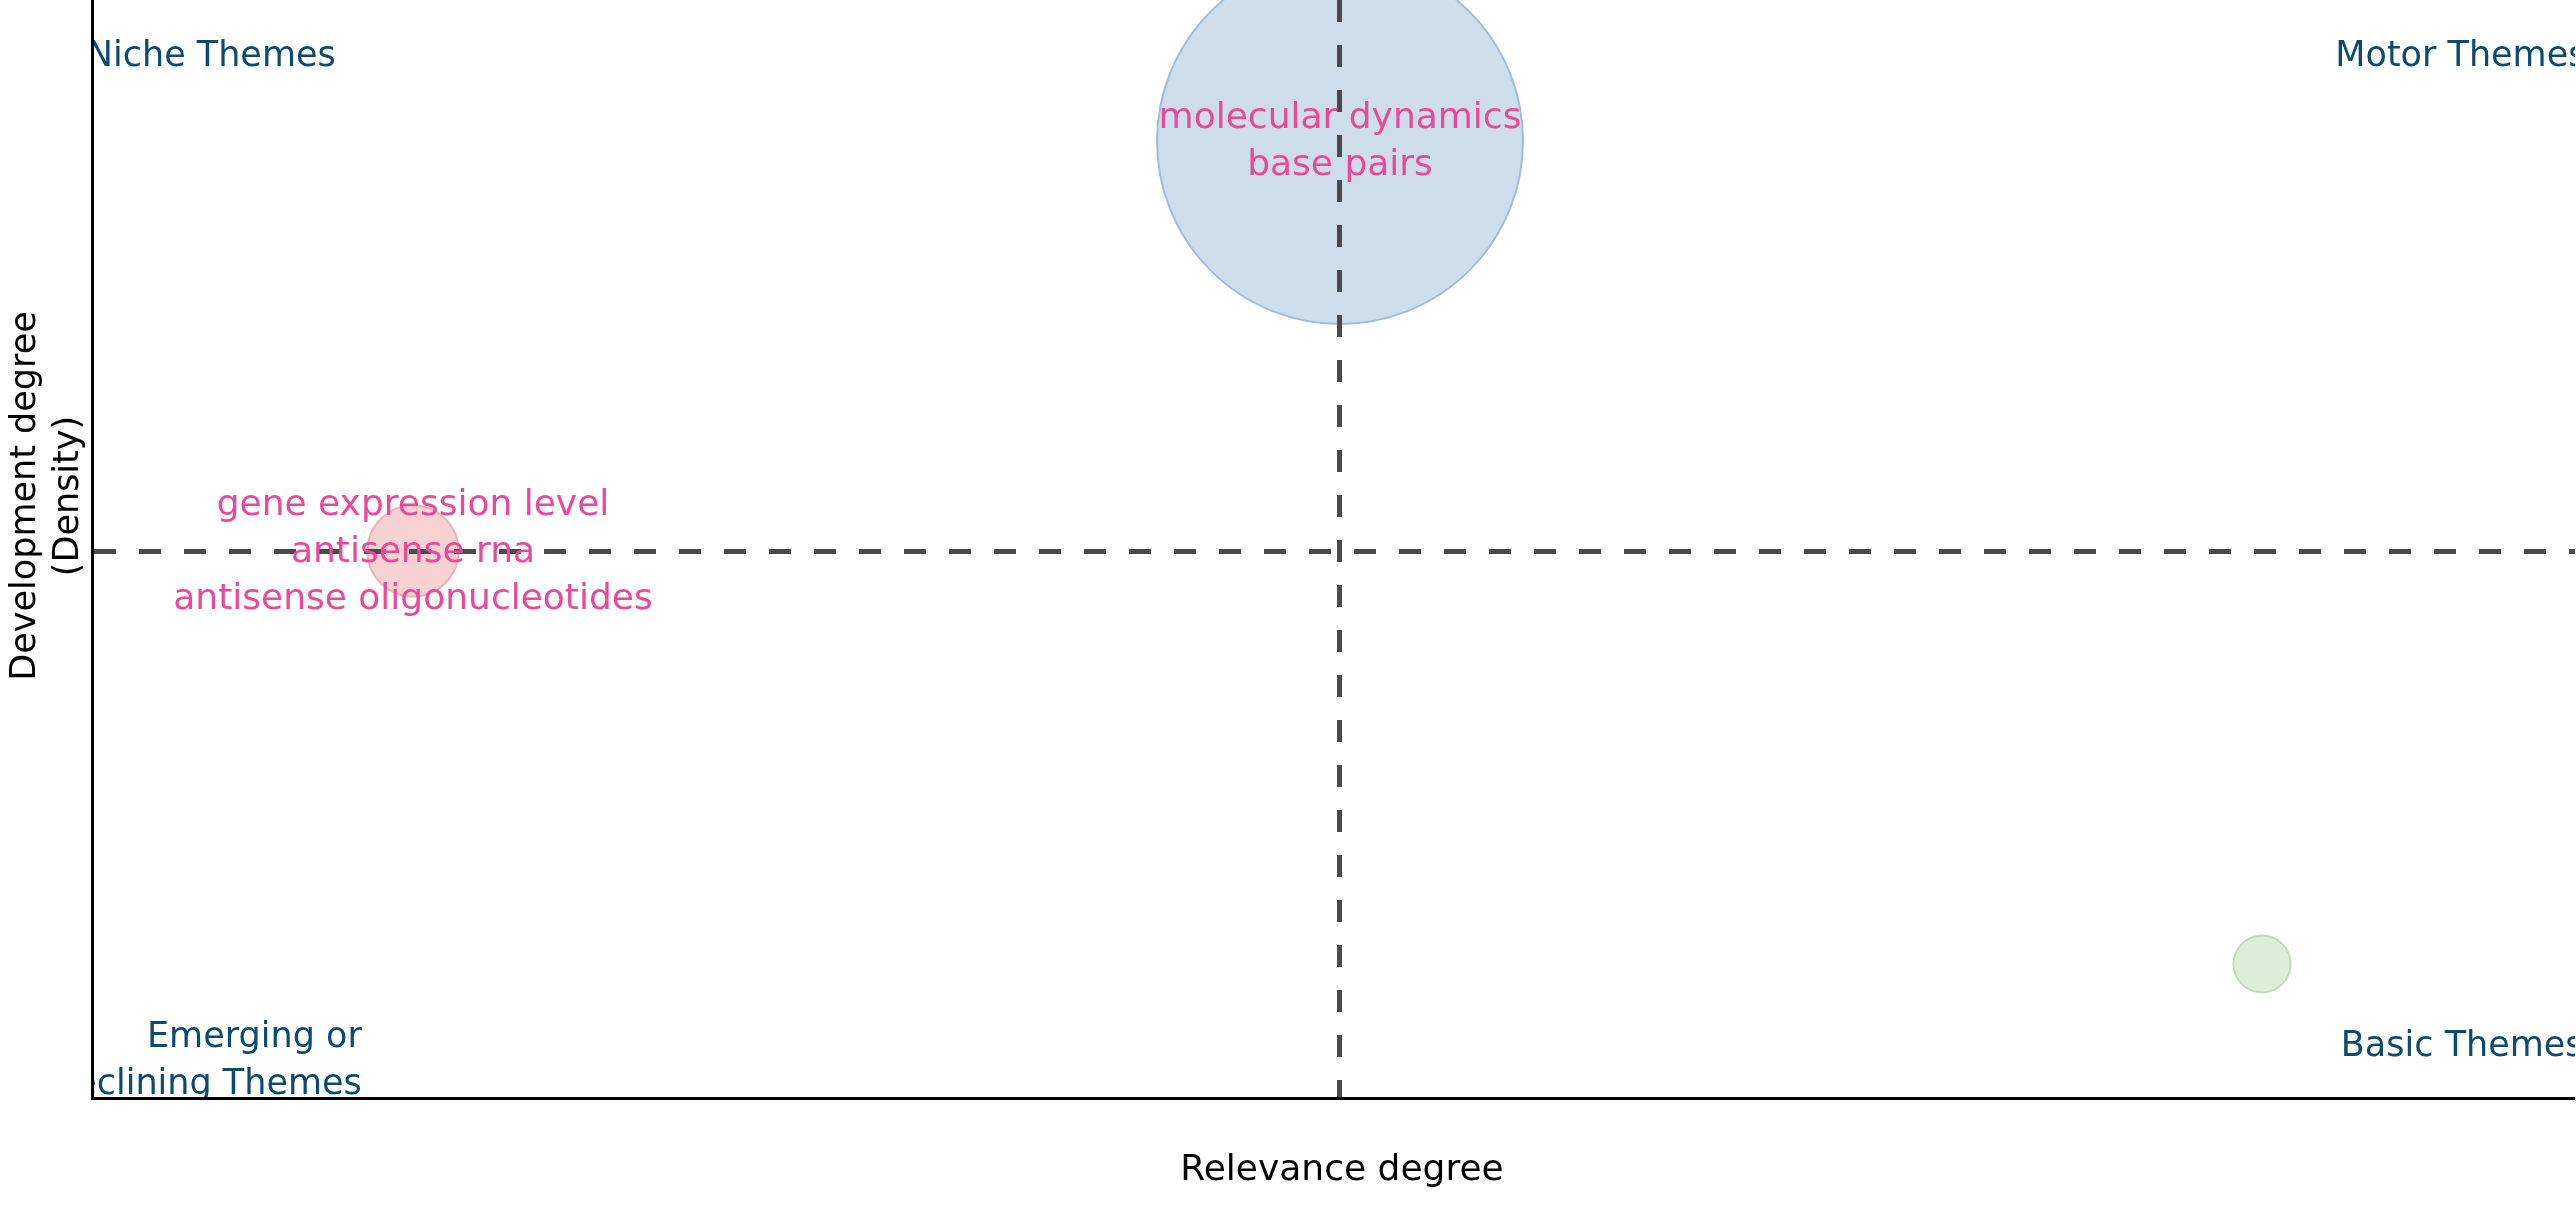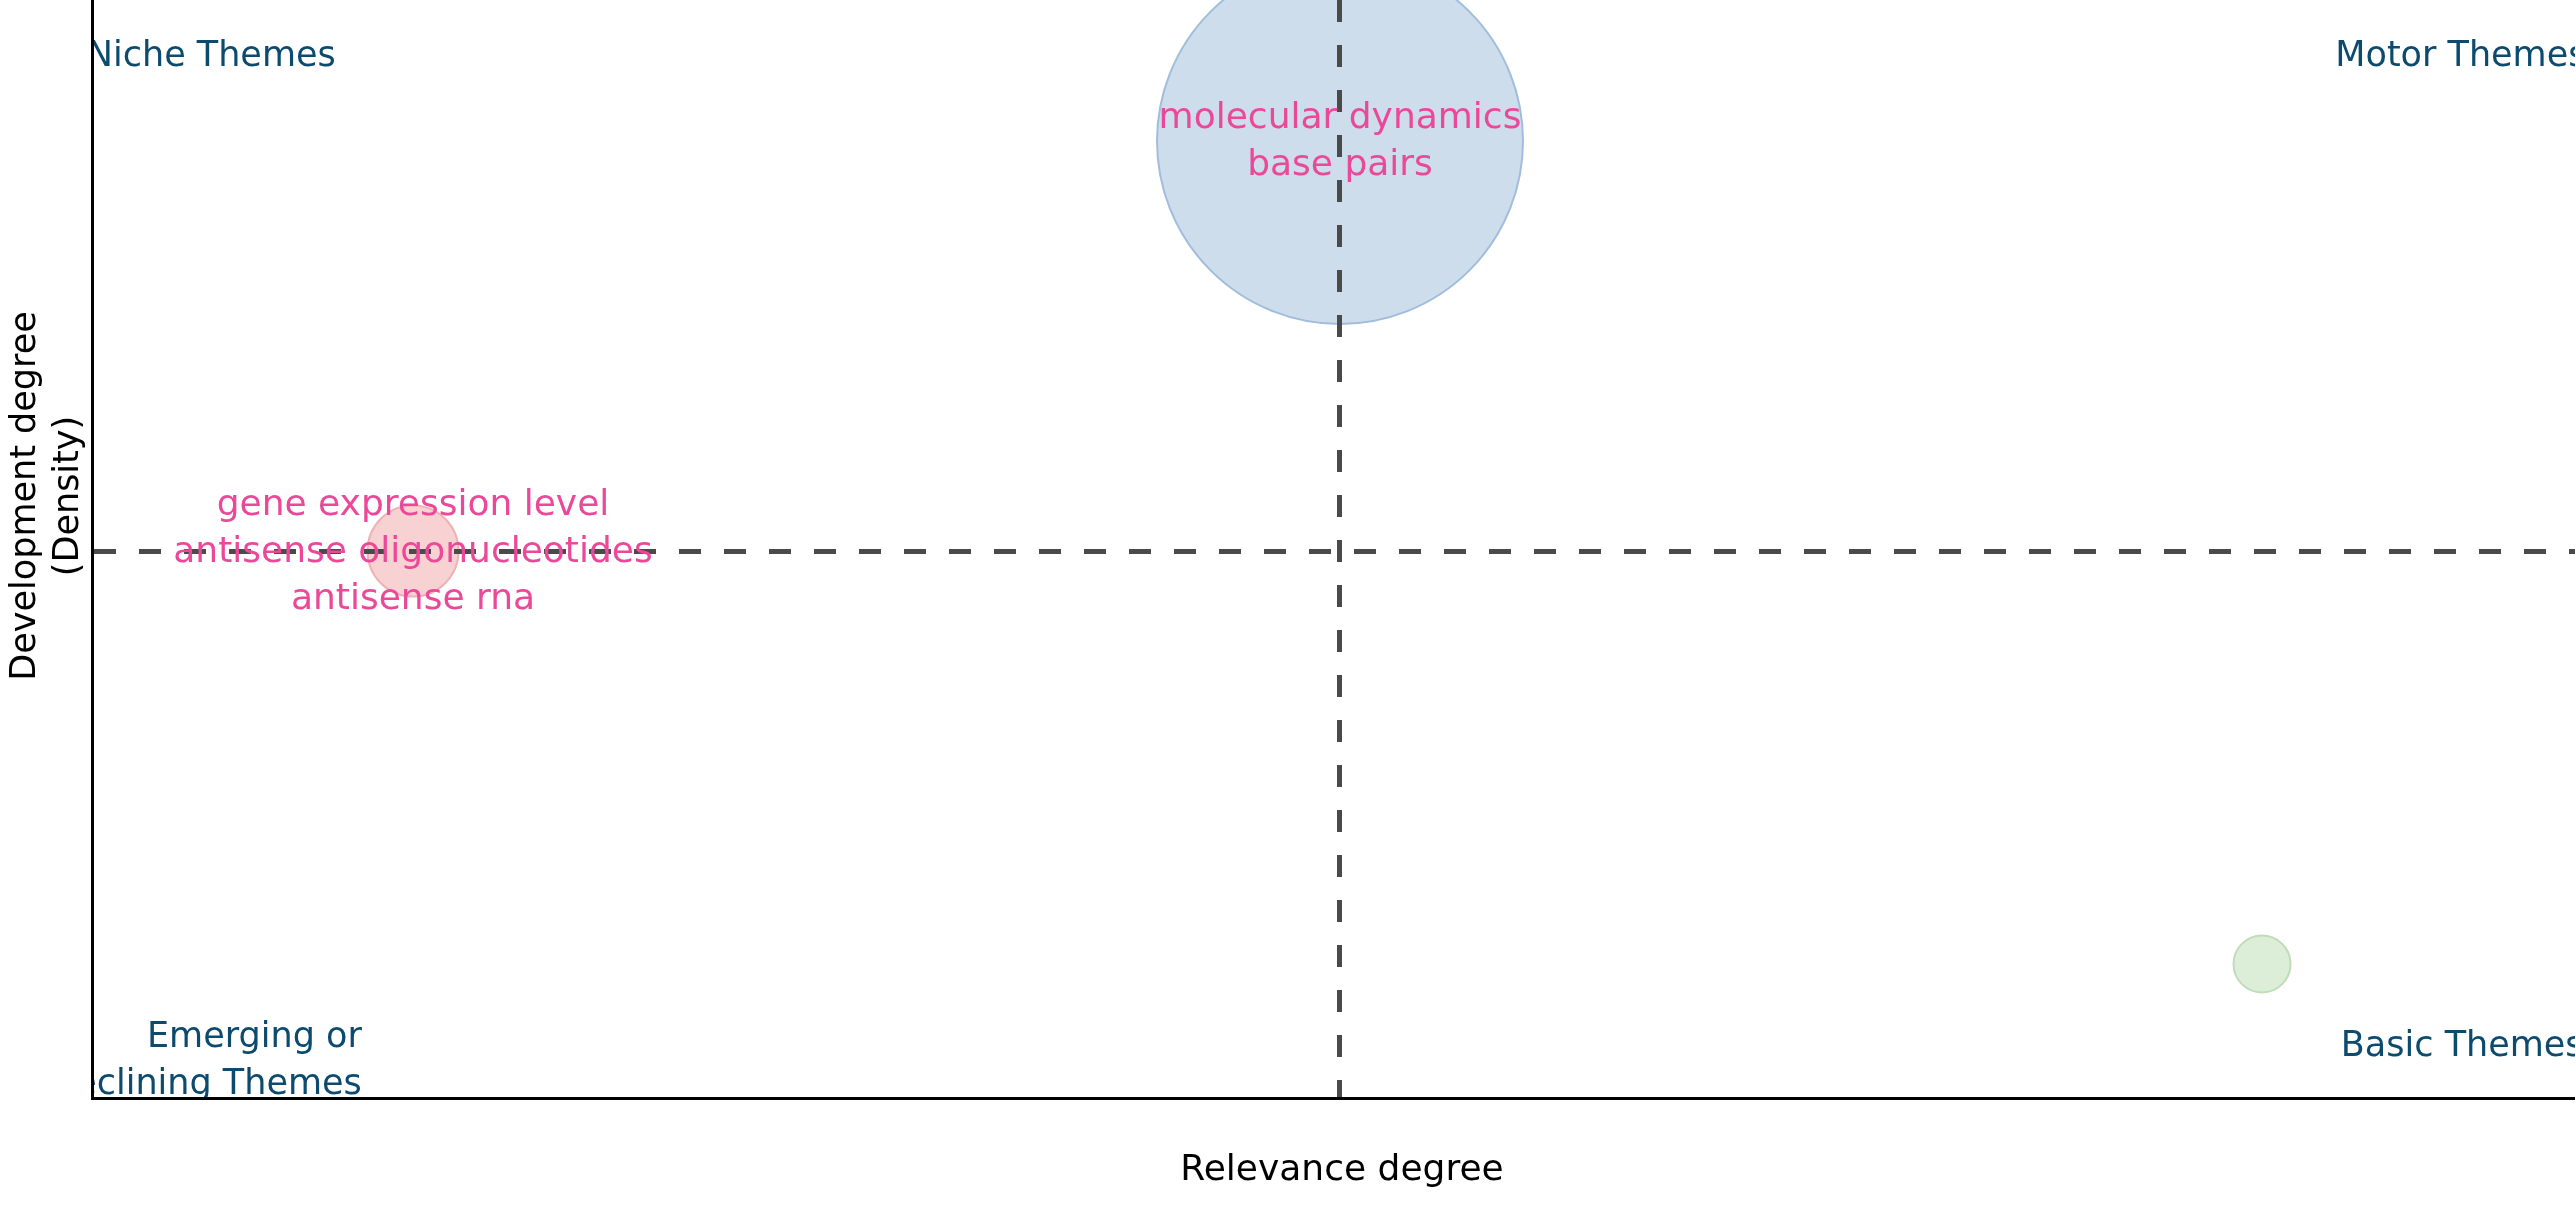--- a/index.html
+++ b/index.html
@@ -81,22 +81,22 @@
 
     <div class="vline"></div>
     <div class="hline"></div>
 
     <div class="cluster-label blue">
       <div>molecular dynamics</div>
       <div>base pairs</div>
     </div>
     <div class="cluster-label red">
       <div>gene expression level</div>
+      <div>antisense rna</div>
       <div>antisense oligonucleotides</div>
-      <div>antisense rna</div>
     </div>
 
   </div>
 
   <div class="xlab">
     <div>Relevance degree</div>
   </div>
 
 </div>
 

